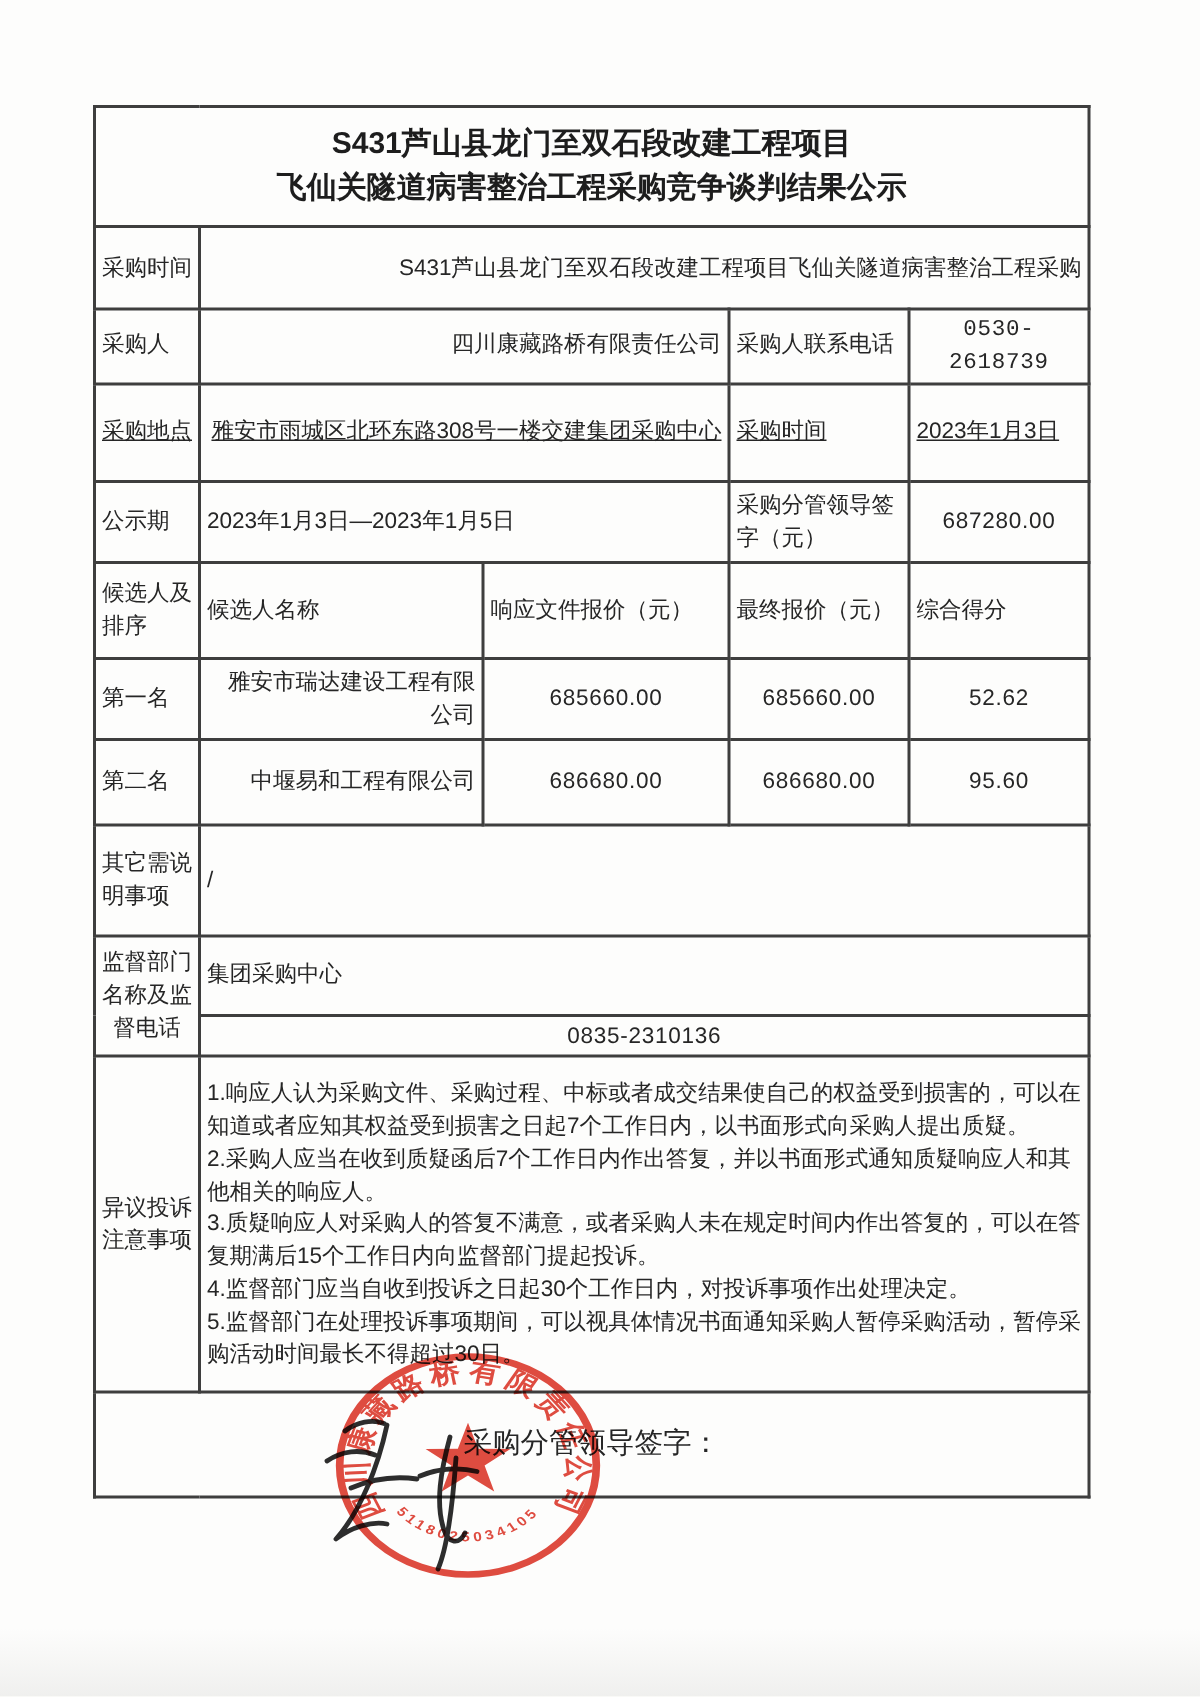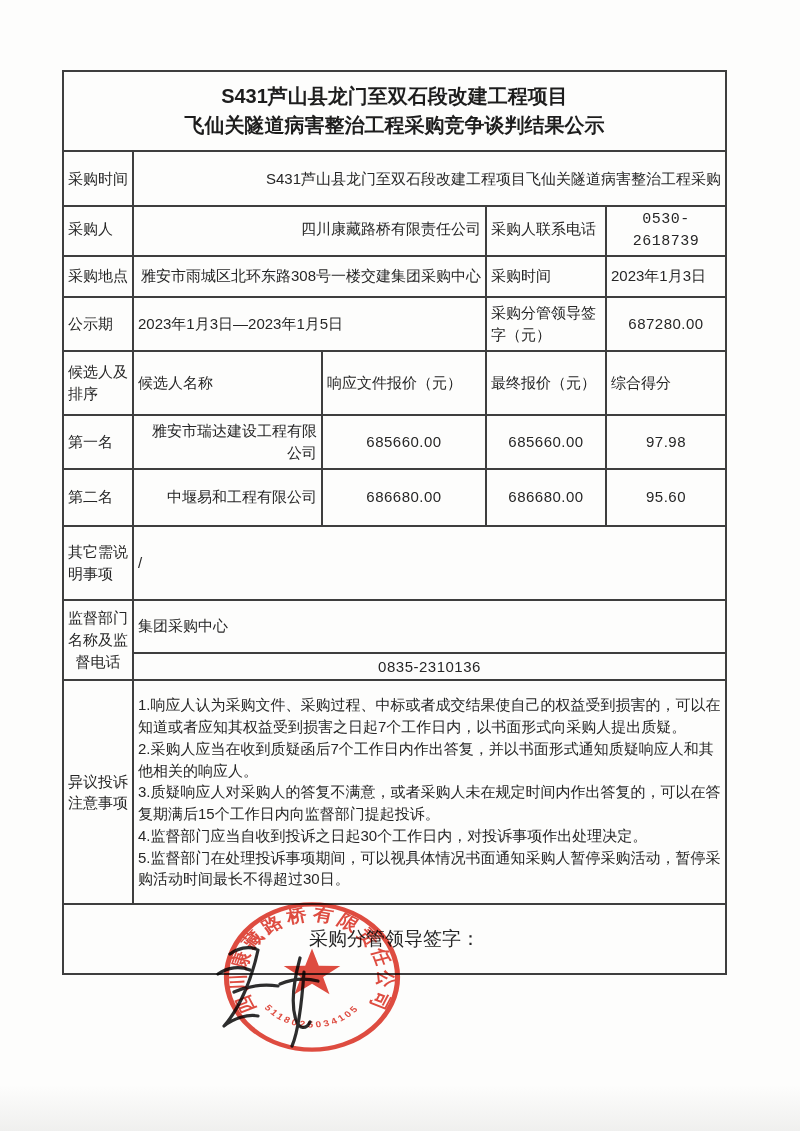--- a/index.html
+++ b/index.html
@@ -32,21 +32,21 @@
   .lbl-center { text-align: center; }
   .left { text-align: right; }
   .center { }
   .num { text-align: center; letter-spacing: 0.5px; }
   .longtext { text-align: left; padding: 8px 9px; line-height: 1.55; vertical-align: middle; }
   .longtext div { margin: 0; }
 
   tr.h-title  td { height: 80px; }
   tr.h-project td { height: 55px; }
   tr.h-buyer  td { height: 38px; font-family: Liberation Mono, monospace; }
-  tr.h-loc    td { height: 41px; }
+  tr.h-loc    td { height: 65px; text-decoration: underline; }
   tr.h-period td { height: 54px; }
   tr.h-chead  td { height: 64px; }
   tr.h-c1     td { height: 54px; }
   tr.h-c2     td { height: 57px; }
   tr.h-other  td { height: 74px; }
   tr.h-sup1   td { height: 53px; }
   tr.h-sup2   td { height: 17px; }
   tr.h-obj    td { height: 224px; }
   tr.h-sign   td { height: 70px; }
 
@@ -128,21 +128,21 @@
         <td class="center">响应文件报价（元）</td>
         <td class="center">最终报价（元）</td>
         <td class="center">综合得分</td>
       </tr>
 
       <tr class="h-c1">
         <td class="center">第一名</td>
         <td class="left">雅安市瑞达建设工程有限公司</td>
         <td class="num">685660.00</td>
         <td class="num">685660.00</td>
-        <td class="num">97.98</td>
+        <td class="num">52.62</td>
       </tr>
 
       <tr class="h-c2">
         <td class="center">第二名</td>
         <td class="left">中堰易和工程有限公司</td>
         <td class="num">686680.00</td>
         <td class="num">686680.00</td>
         <td class="num">95.60</td>
       </tr>
 

